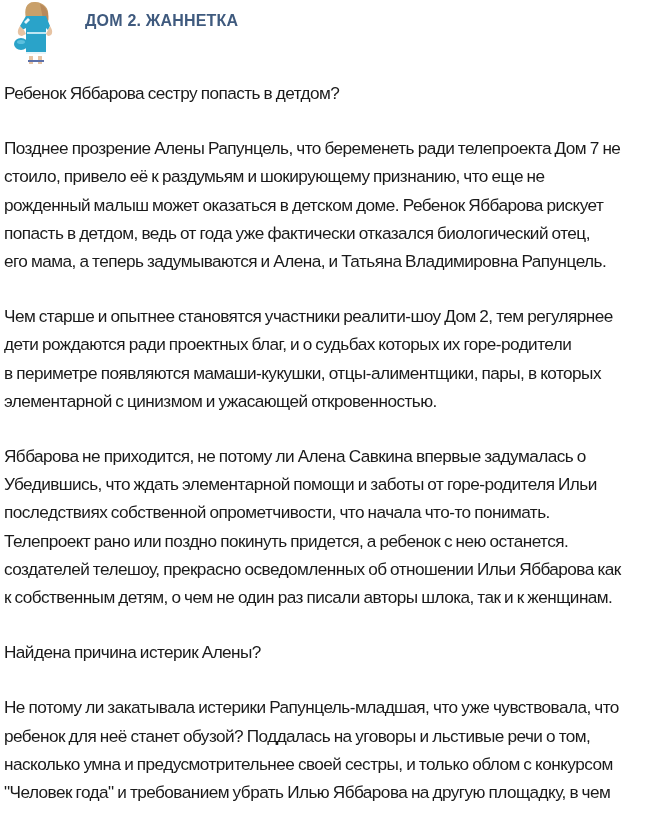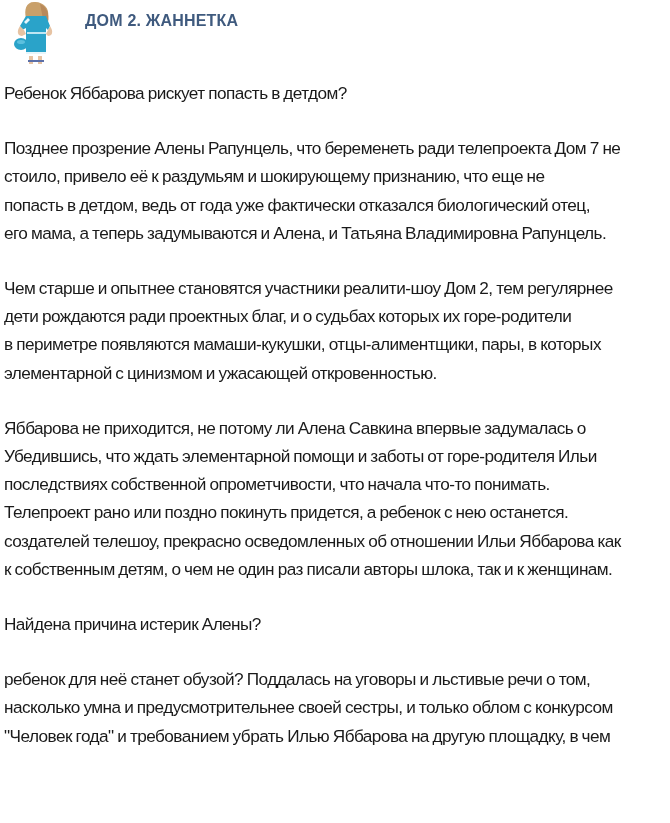--- a/index.html
+++ b/index.html
@@ -89,25 +89,26 @@
       <rect x="17" y="56" width="4" height="8" fill="#e6c3a3"></rect>
       <rect x="26" y="56" width="4" height="8" fill="#e6c3a3"></rect>
       <rect x="16" y="60" width="16" height="2" fill="#5b6fa8"></rect>
     </svg>
   </div>
   <div class="group-title">ДОМ 2. ЖАННЕТКА</div>
 </div>
 
 <div class="post-body">
   <p>
-    <span class="line">Ребенок Яббарова рискует попасть в детдом?</span>
+    <span class="line">Ребенок Яббарова сестру попасть в детдом?</span>
   </p>
   <p>
     <span class="line">Позднее прозрение Алены Рапунцель, что беременеть ради телепроекта Дом 7 не</span>
     <span class="line">стоило, привело её к раздумьям и шокирующему признанию, что еще не</span>
+    <span class="line">рожденный малыш может оказаться в детском доме. Ребенок Яббарова рискует</span>
     <span class="line">попасть в детдом, ведь от года уже фактически отказался биологический отец,</span>
     <span class="line">его мама, а теперь задумываются и Алена, и Татьяна Владимировна Рапунцель.</span>
   </p>
   <p>
     <span class="line">Чем старше и опытнее становятся участники реалити-шоу Дом 2, тем регулярнее</span>
     <span class="line">дети рождаются ради проектных благ, и о судьбах которых их горе-родители</span>
     <span class="line">в периметре появляются мамаши-кукушки, отцы-алиментщики, пары, в которых</span>
     <span class="line">элементарной с цинизмом и ужасающей откровенностью.</span>
   </p>
   <p>
@@ -115,18 +116,19 @@
     <span class="line">Убедившись, что ждать элементарной помощи и заботы от горе-родителя Ильи</span>
     <span class="line">последствиях собственной опрометчивости, что начала что-то понимать.</span>
     <span class="line">Телепроект рано или поздно покинуть придется, а ребенок с нею останется.</span>
     <span class="line">создателей телешоу, прекрасно осведомленных об отношении Ильи Яббарова как</span>
     <span class="line">к собственным детям, о чем не один раз писали авторы шлока, так и к женщинам.</span>
   </p>
   <p>
     <span class="line">Найдена причина истерик Алены?</span>
   </p>
   <p class="tight">
+    <span class="line">Не потому ли закатывала истерики Рапунцель-младшая, что уже чувствовала, что</span>
     <span class="line">ребенок для неё станет обузой? Поддалась на уговоры и льстивые речи о том,</span>
     <span class="line">насколько умна и предусмотрительнее своей сестры, и только облом с конкурсом</span>
     <span class="line">"Человек года" и требованием убрать Илью Яббарова на другую площадку, в чем</span>
 
   </p>
 </div>
 
 </body></html>

